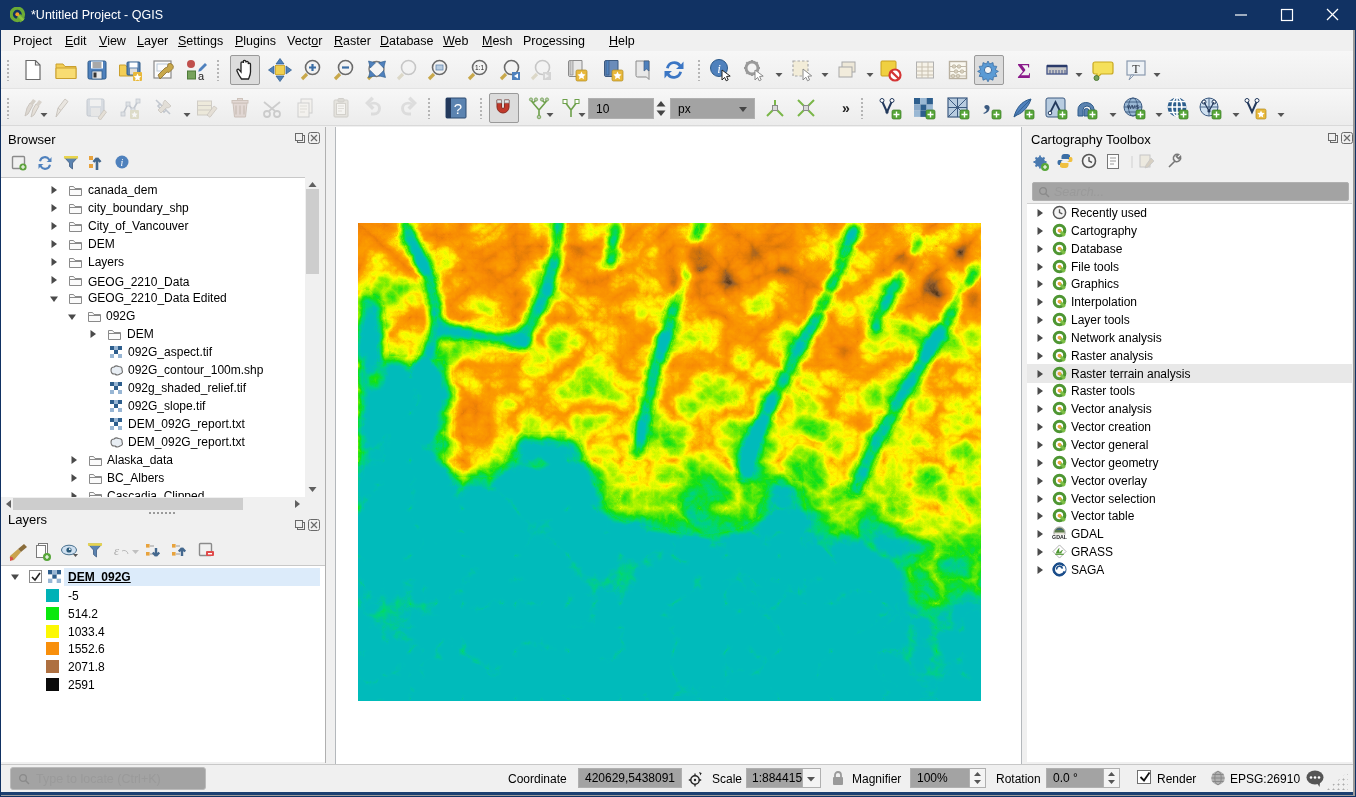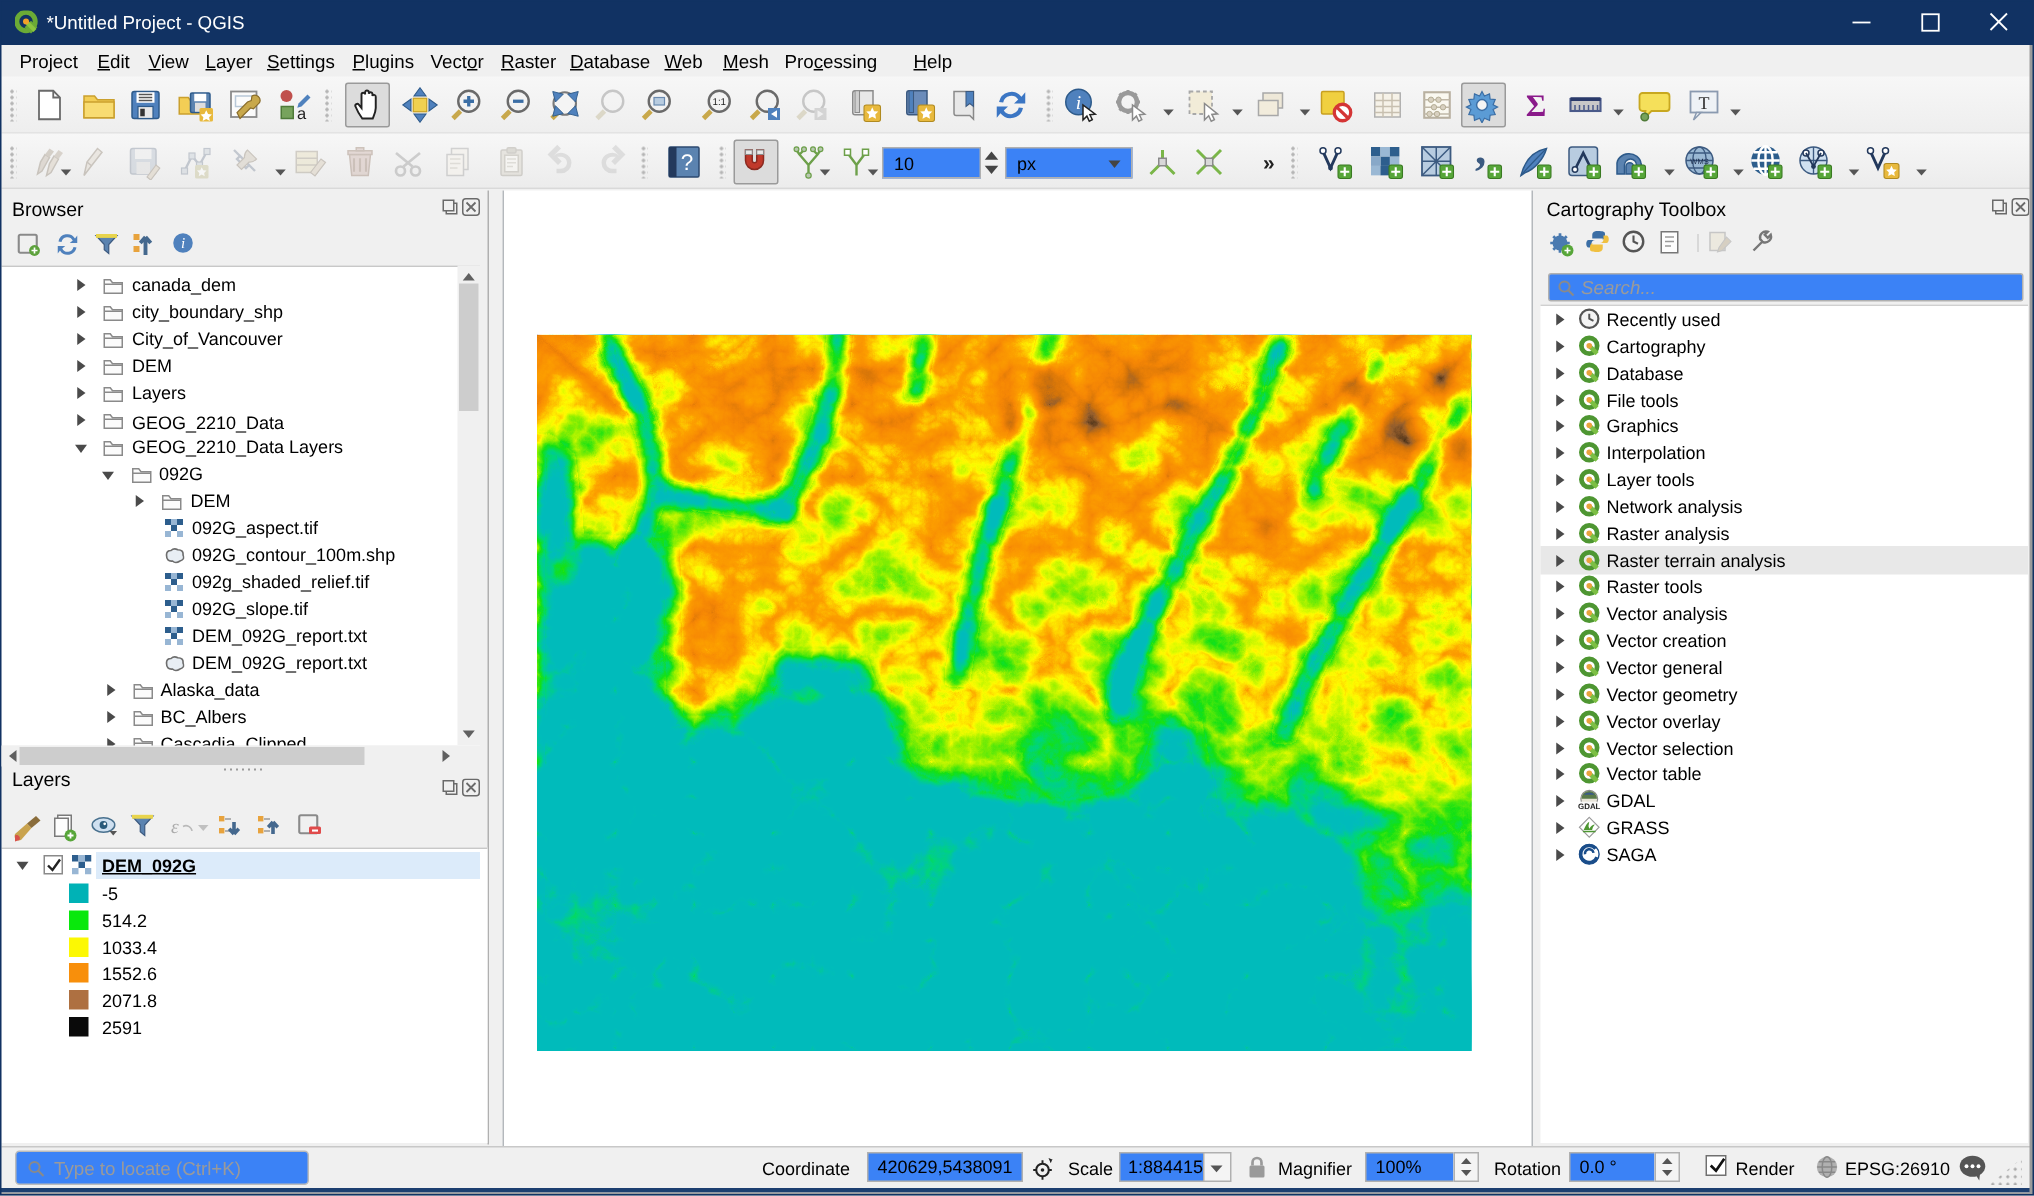--- a/index.html
+++ b/index.html
@@ -16,21 +16,21 @@
 #rightcol{left:1026px;top:127px;width:329px;height:636px;background:#f0f0f0}
 #statusbar{left:1px;top:764px;width:1354px;height:29px;background:#f0f0f0;border-top:1px solid #c8c8c8}
 #winborder{left:0;top:0;width:1356px;height:797px;border:1px solid #113263;pointer-events:none}
 #botborder{left:0;top:792px;width:1356px;height:3px;background:#1c3f70}
 #shadow-b{left:0;top:795px;width:1356px;height:2px;background:#9b9b9b}
 #shadow-r{left:1353px;top:30px;width:3px;height:765px;background:#9b9b9b}
 .ptitle{font-size:13px;color:#000}
 .tree-row{position:absolute;height:18px;line-height:18px;white-space:nowrap;font-size:12px}
 .grip{position:absolute;width:5px;height:22px;background-image:radial-gradient(circle,#b5b5b5 1px,transparent 1.2px);background-size:4px 4px}
 .swatch{position:absolute;width:13px;height:13px}
-.sbox{position:absolute;background:#3b82f6;border:1px solid #b0b0b0;font-size:12px}
+.sbox{position:absolute;background:#a3a3a3;border:1px solid #b0b0b0;font-size:12px}
 .slabel{position:absolute;font-size:12px;top:772px}
 </style></head>
 <body>
 <div class="abs" id="titlebar"></div>
 <div class="abs" id="title-text">*Untitled Project - QGIS</div>
 <svg class="abs" style="left:10px;top:7px" width="16" height="16" viewBox="0 0 24 24">
  <circle cx="11" cy="11" r="9.2" fill="none" stroke="#6bab36" stroke-width="5"></circle>
  <rect x="12" y="12" width="9" height="9" fill="#6bab36" transform="rotate(45 16 16)"></rect>
  <line x1="11" y1="11" x2="20" y2="20" stroke="#8cc63f" stroke-width="4"></line>
  <circle cx="11" cy="11" r="3" fill="#f0a029"></circle>
@@ -658,21 +658,21 @@
         <path d="M1.5,5.5 h12" stroke="#8a8a8a" fill="none"></path>
       </svg>
 <div class="tree-row" style="left:88px;top:273px">GEOG_2210_Data</div>
 <svg class="abs" style="left:49px;top:295px" width="10" height="8" viewBox="0 0 10 8">
         <path d="M1,1.5 L9,1.5 L5,7 Z" fill="#4a4a4a"></path>
       </svg>
 <svg class="abs" style="left:68px;top:292px" width="15" height="13" viewBox="0 0 15 13">
         <path d="M1.5,2.5 h4 l1.5,2 h6.5 v7 h-12 z" fill="#fbfbfb" stroke="#8a8a8a"></path>
         <path d="M1.5,5.5 h12" stroke="#8a8a8a" fill="none"></path>
       </svg>
-<div class="tree-row" style="left:88px;top:289px">GEOG_2210_Data Layers</div>
+<div class="tree-row" style="left:88px;top:289px">GEOG_2210_Data Edited</div>
 <svg class="abs" style="left:67px;top:313px" width="10" height="8" viewBox="0 0 10 8">
         <path d="M1,1.5 L9,1.5 L5,7 Z" fill="#4a4a4a"></path>
       </svg>
 <svg class="abs" style="left:87px;top:310px" width="15" height="13" viewBox="0 0 15 13">
         <path d="M1.5,2.5 h4 l1.5,2 h6.5 v7 h-12 z" fill="#fbfbfb" stroke="#8a8a8a"></path>
         <path d="M1.5,5.5 h12" stroke="#8a8a8a" fill="none"></path>
       </svg>
 <div class="tree-row" style="left:106px;top:307px">092G</div>
 <svg class="abs" style="left:89px;top:329px" width="8" height="10" viewBox="0 0 8 10">
         <path d="M1.5,1 L7,5 L1.5,9 Z" fill="#4a4a4a"></path>

